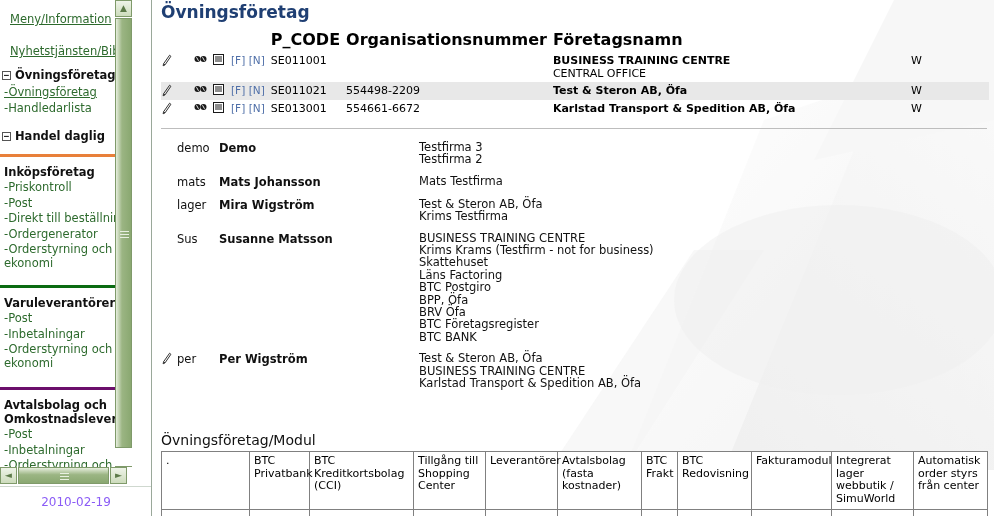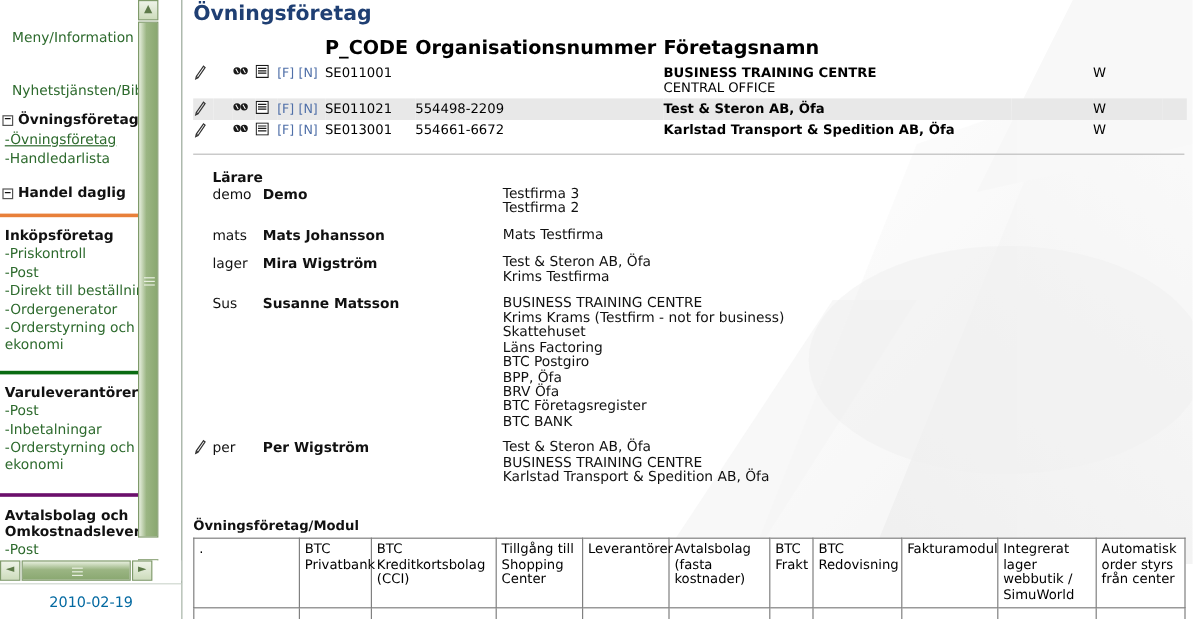--- a/index.html
+++ b/index.html
@@ -39,22 +39,23 @@
   #sidebar-inner {
     position: absolute;
     left: 0; top: 0;
     width: 131px; height: 484px;
     overflow: hidden;
     padding: 0;
   }
   .sb-top-link {
     color: #2d6a2d;
     font-size: 11.5px;
-    padding: 24px 0 6px 10px;
+    padding: 12px 0 6px 10px;
     white-space: nowrap;
+    text-decoration: underline;
   }
   .sb-group-head {
     font-size: 11.5px;
     font-weight: bold;
     color: #111;
     padding: 4px 0 3px 2px;
     white-space: nowrap;
   }
   .sb-pm {
     display: inline-block;
@@ -137,21 +138,21 @@
   }
   .hbar .thumb .grip i { display:block; height:1px; background:#e8efe0; margin-bottom:2px; }
 
   .sb-date {
     position: absolute;
     left: 0; bottom: 0;
     width: 152px; height: 30px;
     line-height: 30px;
     text-align: center;
     font-size: 12px;
-    color: #0369a1;
+    color: #8b5cf6;
     background: #fff;
     border-top: 1px solid #cfd8cf;
   }
 
   
   #main {
     position: absolute;
     left: 153px; top: 0;
     width: 841px; height: 516px;
     overflow: hidden;
@@ -210,21 +211,21 @@
   td.t-ic { width: 16px; }
   td.t-user { width: 42px; padding-left: 8px; color:#111; }
   td.t-name { width: 200px; font-weight: bold; color:#111; }
   td.t-firms { color: #111; line-height: 12.4px; }
   .teach-head { font-weight: bold; }
   tr.trow > td { padding-bottom: 9px; }
 
   
   .modwrap { position: absolute; left: 8px; top: 432px; width: 828px; }
   .mod-title {
-    font-size: 11px; font-weight: bold; color:#111;
+    font-size: 14px; font-weight: normal; color:#111;
     margin-bottom: 3px;
   }
   table.modtab {
     border-collapse: collapse;
     width: 827px;
     font-size: 11px;
     background: #fff;
     table-layout: fixed;
   }
   table.modtab th {
@@ -464,26 +465,20 @@
           <td>W</td>
           <td></td>
         </tr>
       </tbody>
     </table>
 
     <hr class="sep">
 
     <table class="teach">
       <tbody>
-          <tr>
-        <td class="t-ic"></td>
-        <td class="t-user teach-head">Lärare</td>
-        <td class="t-name"></td>
-        <td class="t-firms"></td>
-      </tr>
 
       <tr class="trow">
         <td class="t-ic"></td>
         <td class="t-user">demo</td>
         <td class="t-name">Demo</td>
         <td class="t-firms">
           <div>Testfirma 3</div>
           <div>Testfirma 2</div>
         </td>
       </tr>

